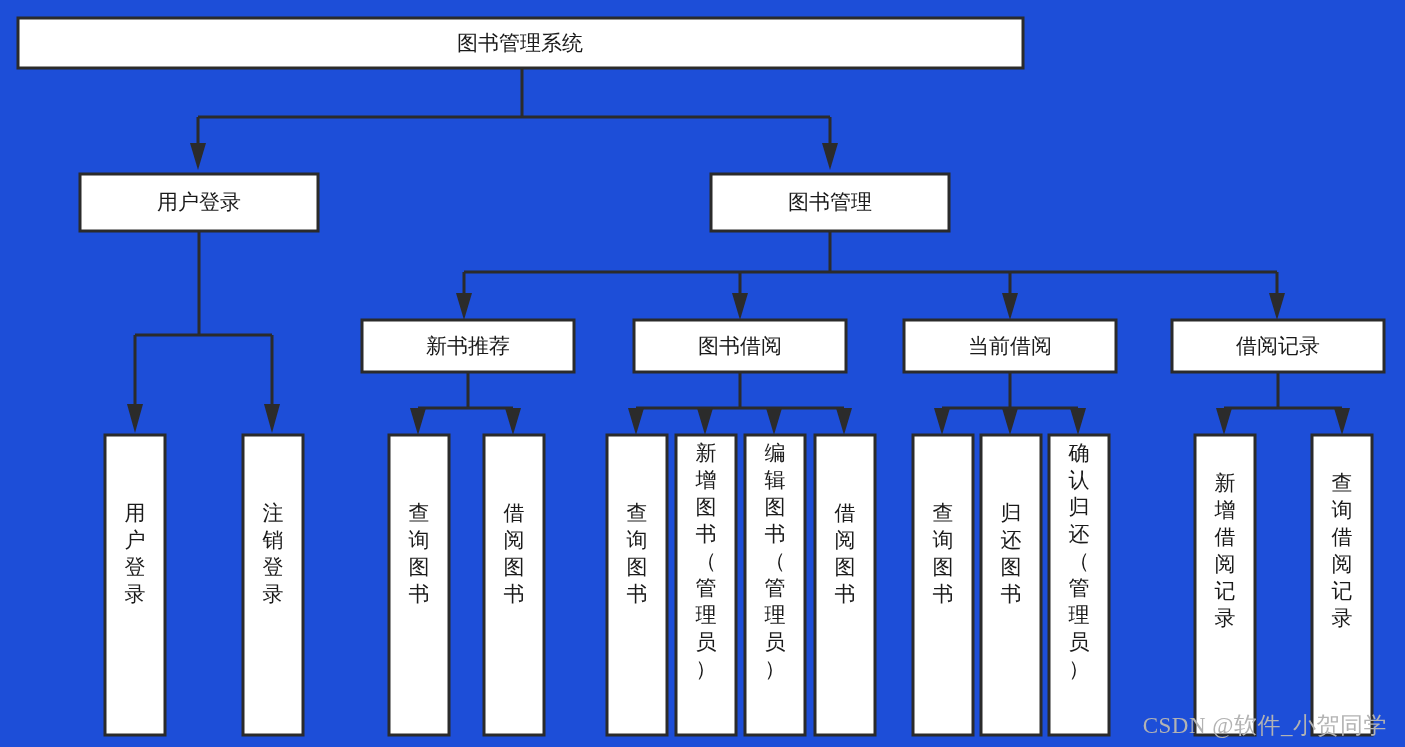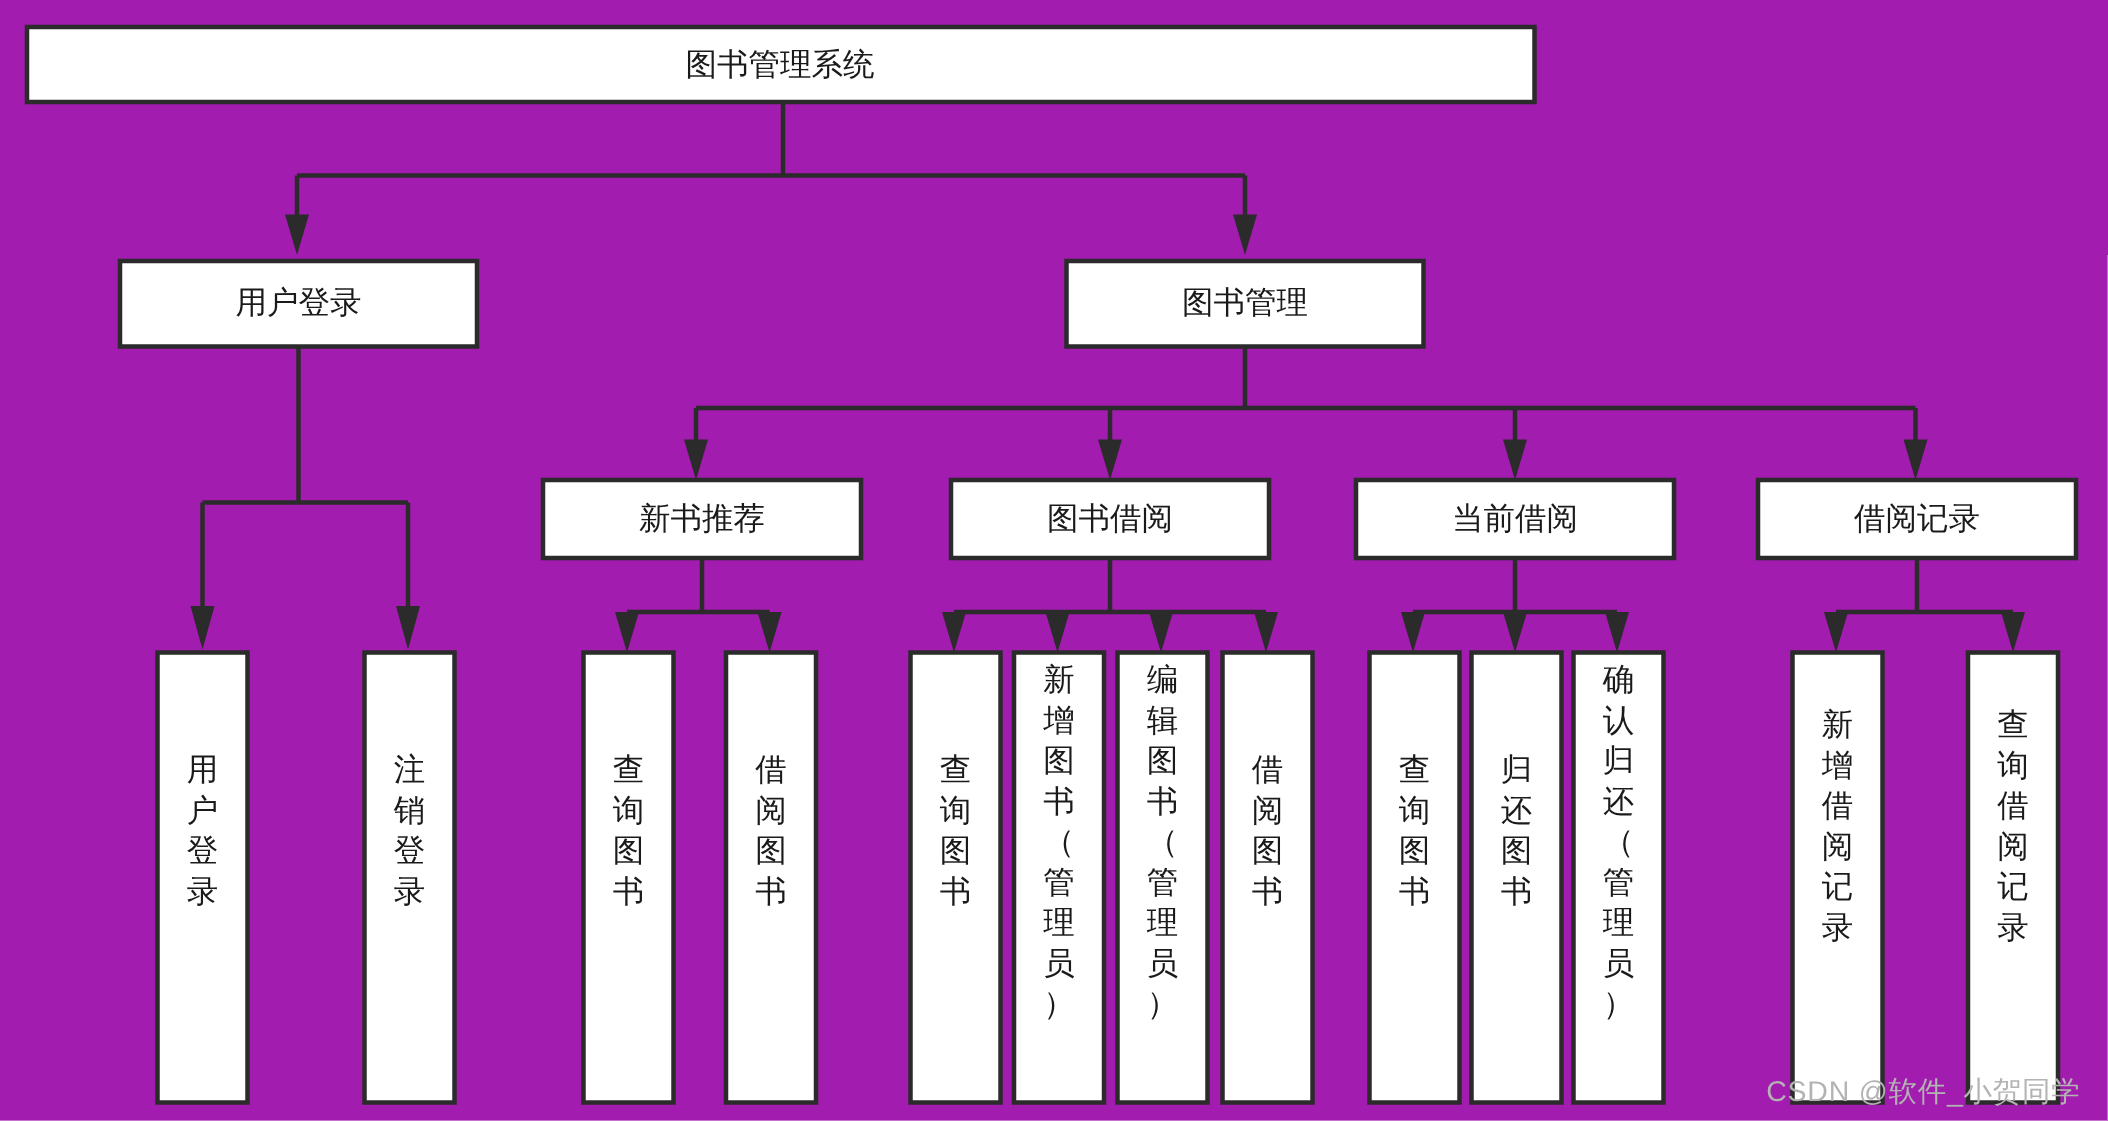--- a/index.html
+++ b/index.html
@@ -11,21 +11,21 @@
   body {
     font-family: "DejaVu Sans", "Liberation Sans", sans-serif;
     width: 1405px;
     height: 747px;
     overflow: hidden;
   }
   #diagram-root {
     position: relative;
     width: 1405px;
     height: 747px;
-    background: #a21caf;
+    background: #1d4ed8;
   }
   svg#flowchart {
     position: absolute;
     left: 0;
     top: 0;
     width: 1405px;
     height: 747px;
     display: block;
   }
   .node-box {
@@ -53,22 +53,22 @@
   .node-label-v {
     fill: #1a1a1a;
     font-family: "DejaVu Sans", "Liberation Sans", sans-serif;
     font-size: 21px;
     text-anchor: middle;
   }
   .watermark-text {
     position: absolute;
     right: 18px;
     bottom: 6px;
-    font-family: Liberation Sans, sans-serif;
-    font-size: 19px;
+    font-family: Liberation Serif, serif;
+    font-size: 23px;
     color: #b3b3b3;
     white-space: nowrap;
     letter-spacing: 0.5px;
     pointer-events: none;
   }
 </style>
 </head>
 <body>
 
 <div id="diagram-root">

